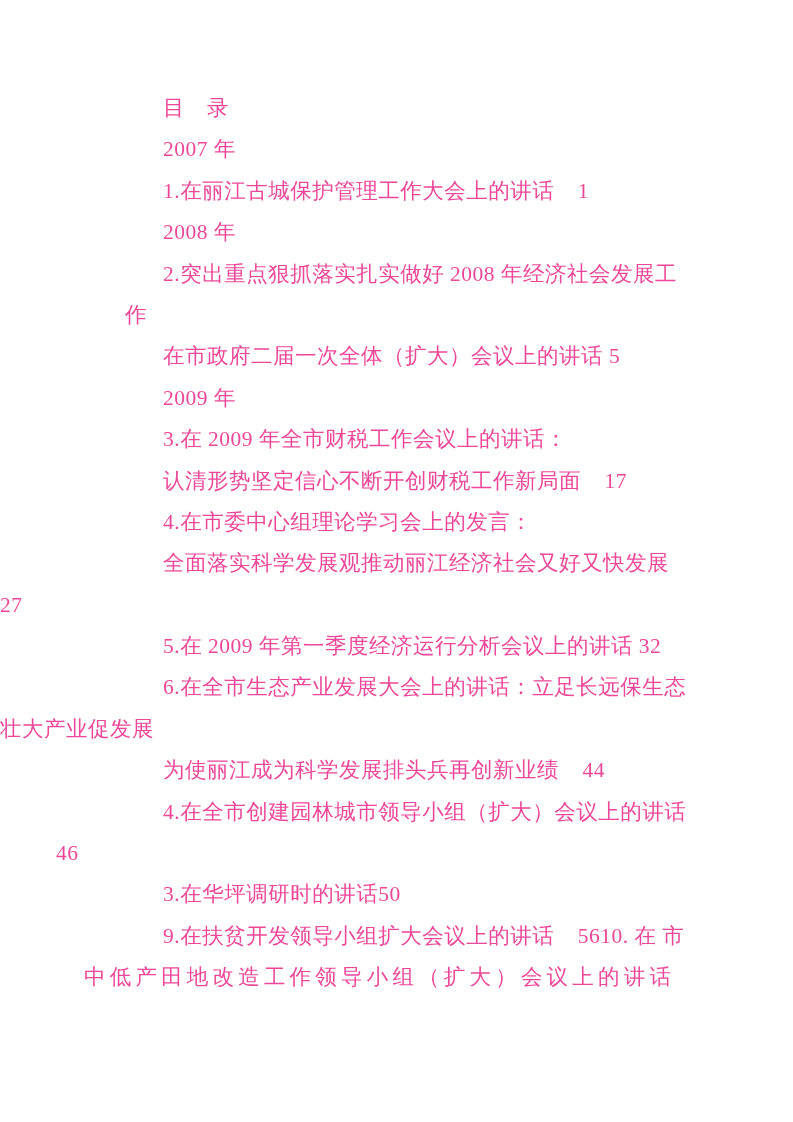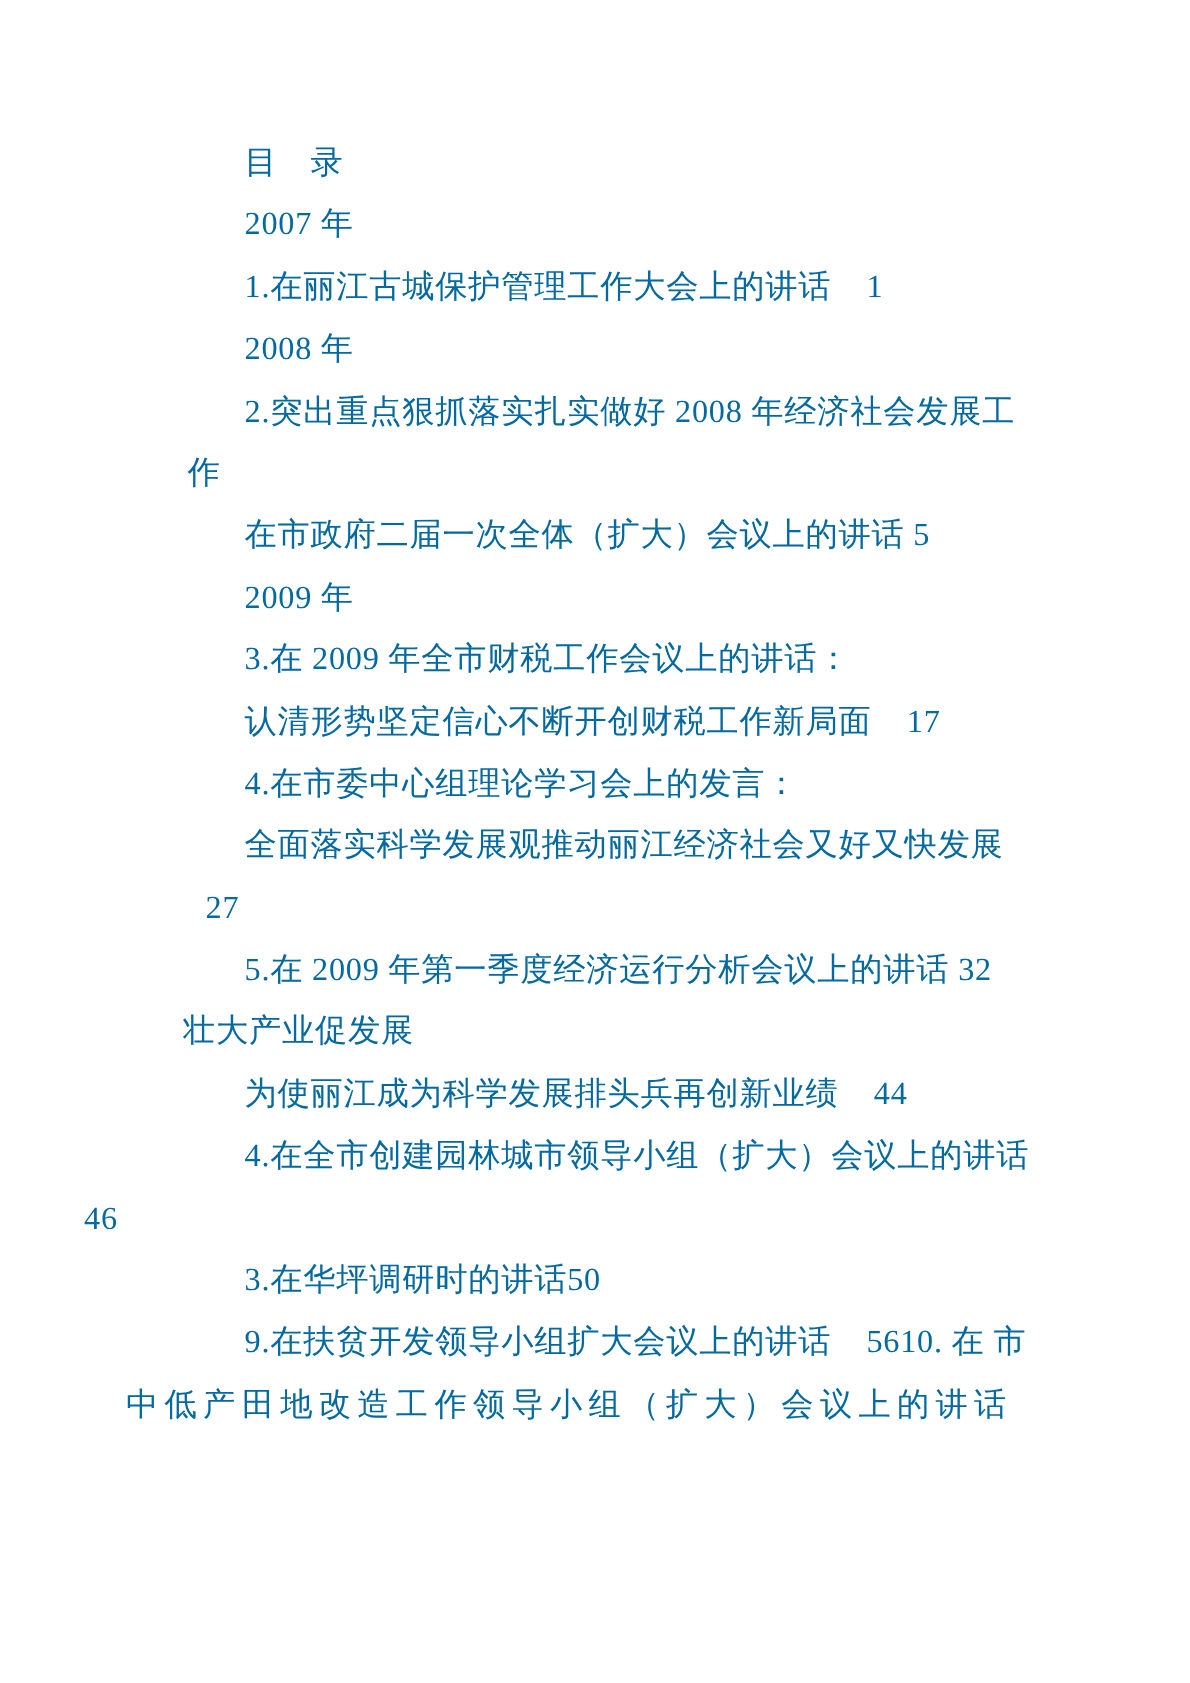--- a/index.html
+++ b/index.html
@@ -7,41 +7,41 @@
     padding: 0;
     background: #ffffff;
   }
   .page {
     position: relative;
     width: 782px;
     height: 1122px;
     background: #ffffff;
     overflow: hidden;
     font-family: "Liberation Serif", "DejaVu Serif", serif;
-    color: #0369a1;
+    color: #ec4899;
   }
   .content {
     position: absolute;
     top: 88px;
     left: 0;
     width: 793px;
   }
   .line {
     font-size: 21.5px;
     line-height: 41.4px;
     height: 41.4px;
     white-space: pre;
     letter-spacing: 0.5px;
   }
   
   .ind    { padding-left: 163px; }   
   .cont-a { padding-left: 125px; }   
-  .cont-b { padding-left: 122px; }   
+  .cont-b { }   
   .cont-c { padding-left: 84px; }   
-  .num-a  { padding-left: 137px; }   
+  .num-a  { }   
   .num-b  { padding-left: 56px; }   
   .spread { letter-spacing: 4.2px; } 
 </style>
 </head>
 <body>
 
 <div class="page">
   <div class="content">
     <div class="line ind">目　录</div>
     <div class="line ind">2007 年</div>
@@ -50,20 +50,21 @@
     <div class="line ind">2.突出重点狠抓落实扎实做好 2008 年经济社会发展工</div>
     <div class="line cont-a">作</div>
     <div class="line ind">在市政府二届一次全体（扩大）会议上的讲话 5</div>
     <div class="line ind">2009 年</div>
     <div class="line ind">3.在 2009 年全市财税工作会议上的讲话：</div>
     <div class="line ind">认清形势坚定信心不断开创财税工作新局面    17</div>
     <div class="line ind">4.在市委中心组理论学习会上的发言：</div>
     <div class="line ind">全面落实科学发展观推动丽江经济社会又好又快发展</div>
     <div class="line num-a">27</div>
     <div class="line ind">5.在 2009 年第一季度经济运行分析会议上的讲话 32</div>
+    <div class="line ind">6.在全市生态产业发展大会上的讲话：立足长远保生态</div>
     <div class="line cont-b">壮大产业促发展</div>
     <div class="line ind">为使丽江成为科学发展排头兵再创新业绩    44</div>
     <div class="line ind">4.在全市创建园林城市领导小组（扩大）会议上的讲话</div>
     <div class="line num-b">46</div>
     <div class="line ind">3.在华坪调研时的讲话50</div>
     <div class="line ind">9.在扶贫开发领导小组扩大会议上的讲话    5610. 在 市</div>
     <div class="line cont-c spread">中低产田地改造工作领导小组（扩大）会议上的讲话</div>
   </div>
 </div>
 

